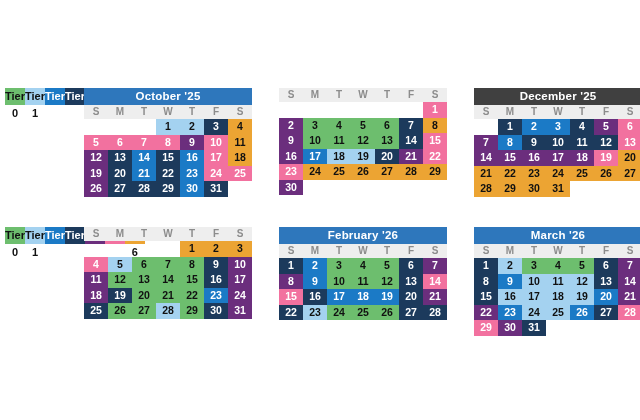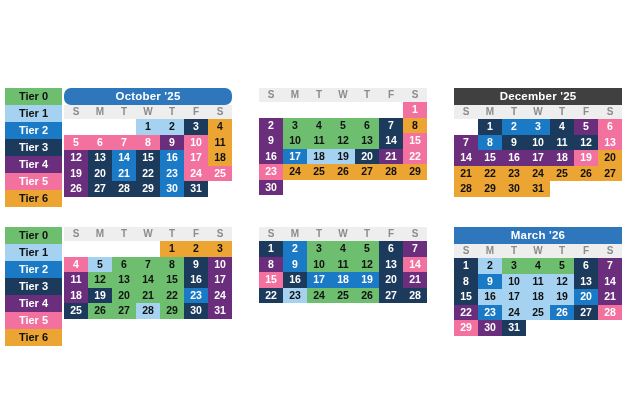--- a/index.html
+++ b/index.html
@@ -7,21 +7,21 @@
     width: 640px; height: 420px;
     background: #ffffff;
     font-family: "Liberation Sans", sans-serif;
     position: relative;
     overflow: hidden;
   }
   .cal-row { position: absolute; left: 5px; display: flex; align-items: flex-start; }
   .cal-row.row1 { top: 88px; }
   .cal-row.row2 { top: 227px; }
 
-  .legend { width: 57px; display: flex; flex-direction: column; margin-right: 2px; flex: none; }
+  .legend { width: 57px; display: flex; flex-direction: row; margin-right: 22px; flex: none; }
   .legend-item {
     height: 17px; line-height: 17px;
     text-align: center; font-weight: bold; font-size: 11px;
   }
 
   .months { display: flex; gap: 27px; align-items: flex-start; }
   .calendar { width: 168px; flex: none; }
   .month-header {
     height: 17px; line-height: 17px;
     text-align: center; font-weight: bold; font-size: 11.5px;
@@ -53,21 +53,21 @@
       <div class="legend-item" style="background: rgb(109, 190, 110); color: rgb(17, 17, 17);">Tier 0</div>
       <div class="legend-item" style="background: rgb(164, 210, 240); color: rgb(17, 17, 17);">Tier 1</div>
       <div class="legend-item" style="background: rgb(27, 122, 198); color: rgb(255, 255, 255);">Tier 2</div>
       <div class="legend-item" style="background: rgb(28, 58, 92); color: rgb(255, 255, 255);">Tier 3</div>
       <div class="legend-item" style="background: rgb(107, 46, 125); color: rgb(255, 255, 255);">Tier 4</div>
       <div class="legend-item" style="background: rgb(242, 113, 159); color: rgb(255, 255, 255);">Tier 5</div>
       <div class="legend-item" style="background: rgb(236, 164, 51); color: rgb(17, 17, 17);">Tier 6</div>
     </div>
   <div class="months">
       <div class="calendar">
-        <div class="month-header" style="background: rgb(46, 119, 188); color: rgb(255, 255, 255); border-radius: 7px;">October '25</div>
+        <div class="month-header" style="background: rgb(46, 119, 188); color: rgb(255, 255, 255);">October '25</div>
         <div class="dow-row" style="background: rgb(238, 238, 238);">
           <div class="dow-cell" style="color: rgb(140, 140, 140);">S</div>
           <div class="dow-cell" style="color: rgb(140, 140, 140);">M</div>
           <div class="dow-cell" style="color: rgb(140, 140, 140);">T</div>
           <div class="dow-cell" style="color: rgb(140, 140, 140);">W</div>
           <div class="dow-cell" style="color: rgb(140, 140, 140);">T</div>
           <div class="dow-cell" style="color: rgb(140, 140, 140);">F</div>
           <div class="dow-cell" style="color: rgb(140, 140, 140);">S</div>
         </div>
         <div class="day-grid">
@@ -258,20 +258,21 @@
           <div class="day-cell" style="background: rgb(28, 58, 92); color: rgb(255, 255, 255);">25</div>
           <div class="day-cell" style="background: rgb(109, 190, 110); color: rgb(17, 17, 17);">26</div>
           <div class="day-cell" style="background: rgb(109, 190, 110); color: rgb(17, 17, 17);">27</div>
           <div class="day-cell" style="background: rgb(164, 210, 240); color: rgb(17, 17, 17);">28</div>
           <div class="day-cell" style="background: rgb(109, 190, 110); color: rgb(17, 17, 17);">29</div>
           <div class="day-cell" style="background: rgb(28, 58, 92); color: rgb(255, 255, 255);">30</div>
           <div class="day-cell" style="background: rgb(107, 46, 125); color: rgb(255, 255, 255);">31</div>
         </div>
       </div>
       <div class="calendar">
+        <div class="month-header" style="background: rgb(46, 119, 188); color: rgb(255, 255, 255);">February '26</div>
         <div class="dow-row" style="background: rgb(238, 238, 238);">
           <div class="dow-cell" style="color: rgb(140, 140, 140);">S</div>
           <div class="dow-cell" style="color: rgb(140, 140, 140);">M</div>
           <div class="dow-cell" style="color: rgb(140, 140, 140);">T</div>
           <div class="dow-cell" style="color: rgb(140, 140, 140);">W</div>
           <div class="dow-cell" style="color: rgb(140, 140, 140);">T</div>
           <div class="dow-cell" style="color: rgb(140, 140, 140);">F</div>
           <div class="dow-cell" style="color: rgb(140, 140, 140);">S</div>
         </div>
         <div class="day-grid">

